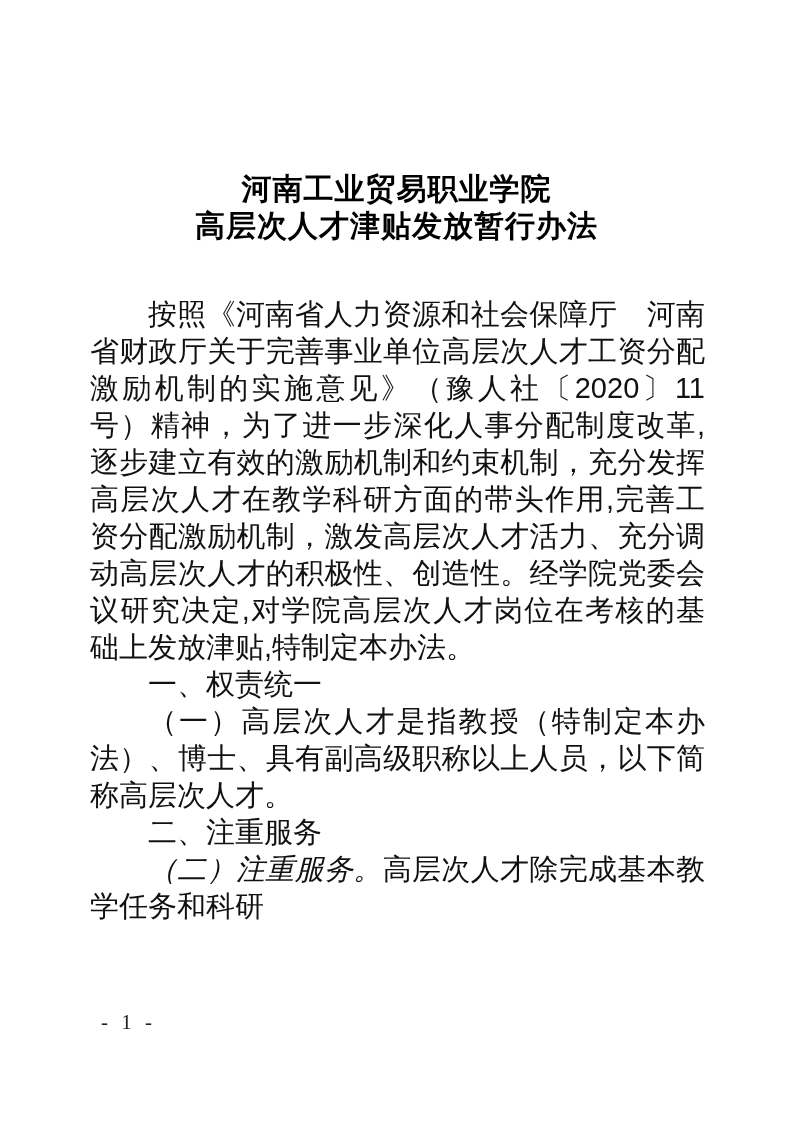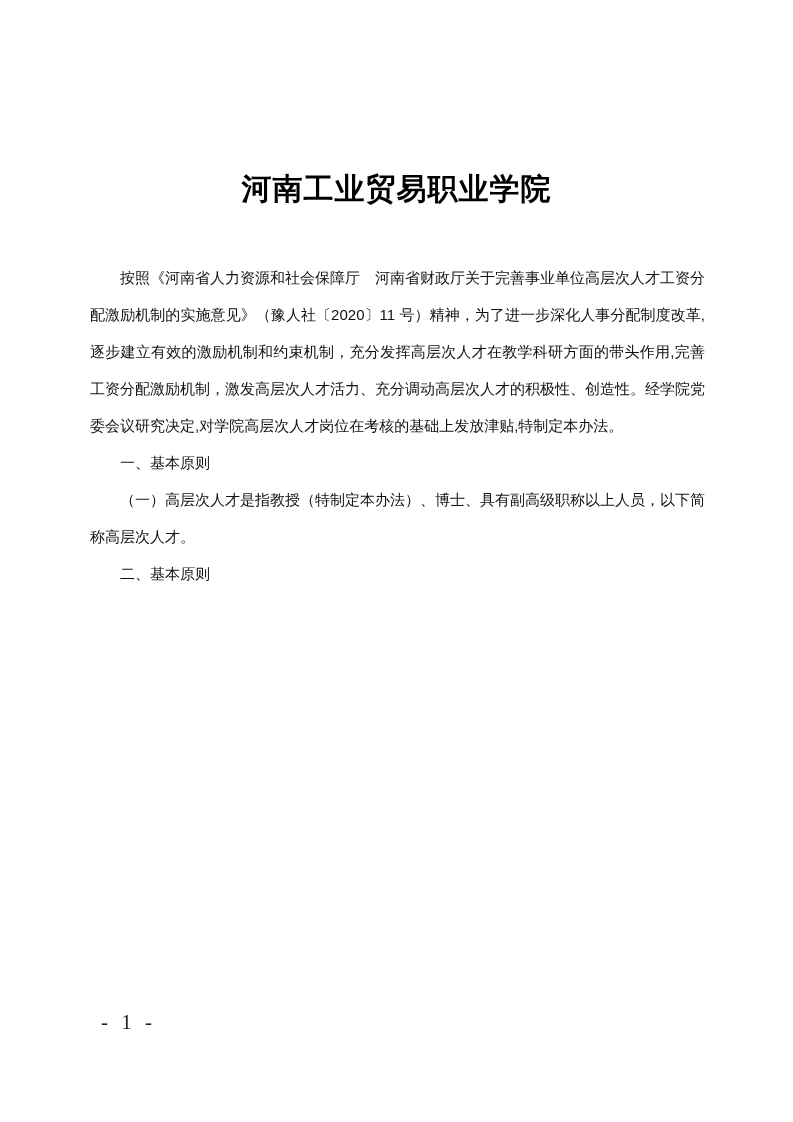--- a/index.html
+++ b/index.html
@@ -21,21 +21,21 @@
     text-align: center;
     font-family: "Liberation Serif", serif;
     font-weight: bold;
     font-size: 30px;
     line-height: 37px;
     letter-spacing: 1px;
     color: #000000;
   }
   .doc-body {
     margin: 52px 88px 0 90px;
-    font-size: 15px;
+    font-size: 29px;
     line-height: 37px;
     text-align: justify;
     color: #111111;
   }
   .doc-body p {
     margin: 0;
     padding: 0;
     text-indent: 2em;
   }
   .kaiti {
@@ -53,24 +53,26 @@
     letter-spacing: 4px;
   }
 </style>
 </head>
 <body>
 
 <div class="page">
 
   <div class="doc-title">
     <div>河南工业贸易职业学院</div>
+    <div>高层次人才津贴发放暂行办法</div>
   </div>
 
   <div class="doc-body">
     <p>按照《河南省人力资源和社会保障厅　河南省财政厅关于完善事业单位高层次人才工资分配激励机制的实施意见》（豫人社〔2020〕11 号）精神，为了进一步深化人事分配制度改革,逐步建立有效的激励机制和约束机制，充分发挥高层次人才在教学科研方面的带头作用,完善工资分配激励机制，激发高层次人才活力、充分调动高层次人才的积极性、创造性。经学院党委会议研究决定,对学院高层次人才岗位在考核的基础上发放津贴,特制定本办法。</p>
-    <p>一、基本原则</p>
+    <p>一、权责统一</p>
     <p>（一）高层次人才是指教授（特制定本办法）、博士、具有副高级职称以上人员，以下简称高层次人才。</p>
-    <p>二、基本原则</p>
+    <p>二、注重服务</p>
+    <p><span class="kaiti">（二）注重服务。</span><span>高层次人才除完成基本教学任务和科研</span></p>
   </div>
 
   <div class="page-number">- 1 -</div>
 
 </div>
 
 </body></html>

